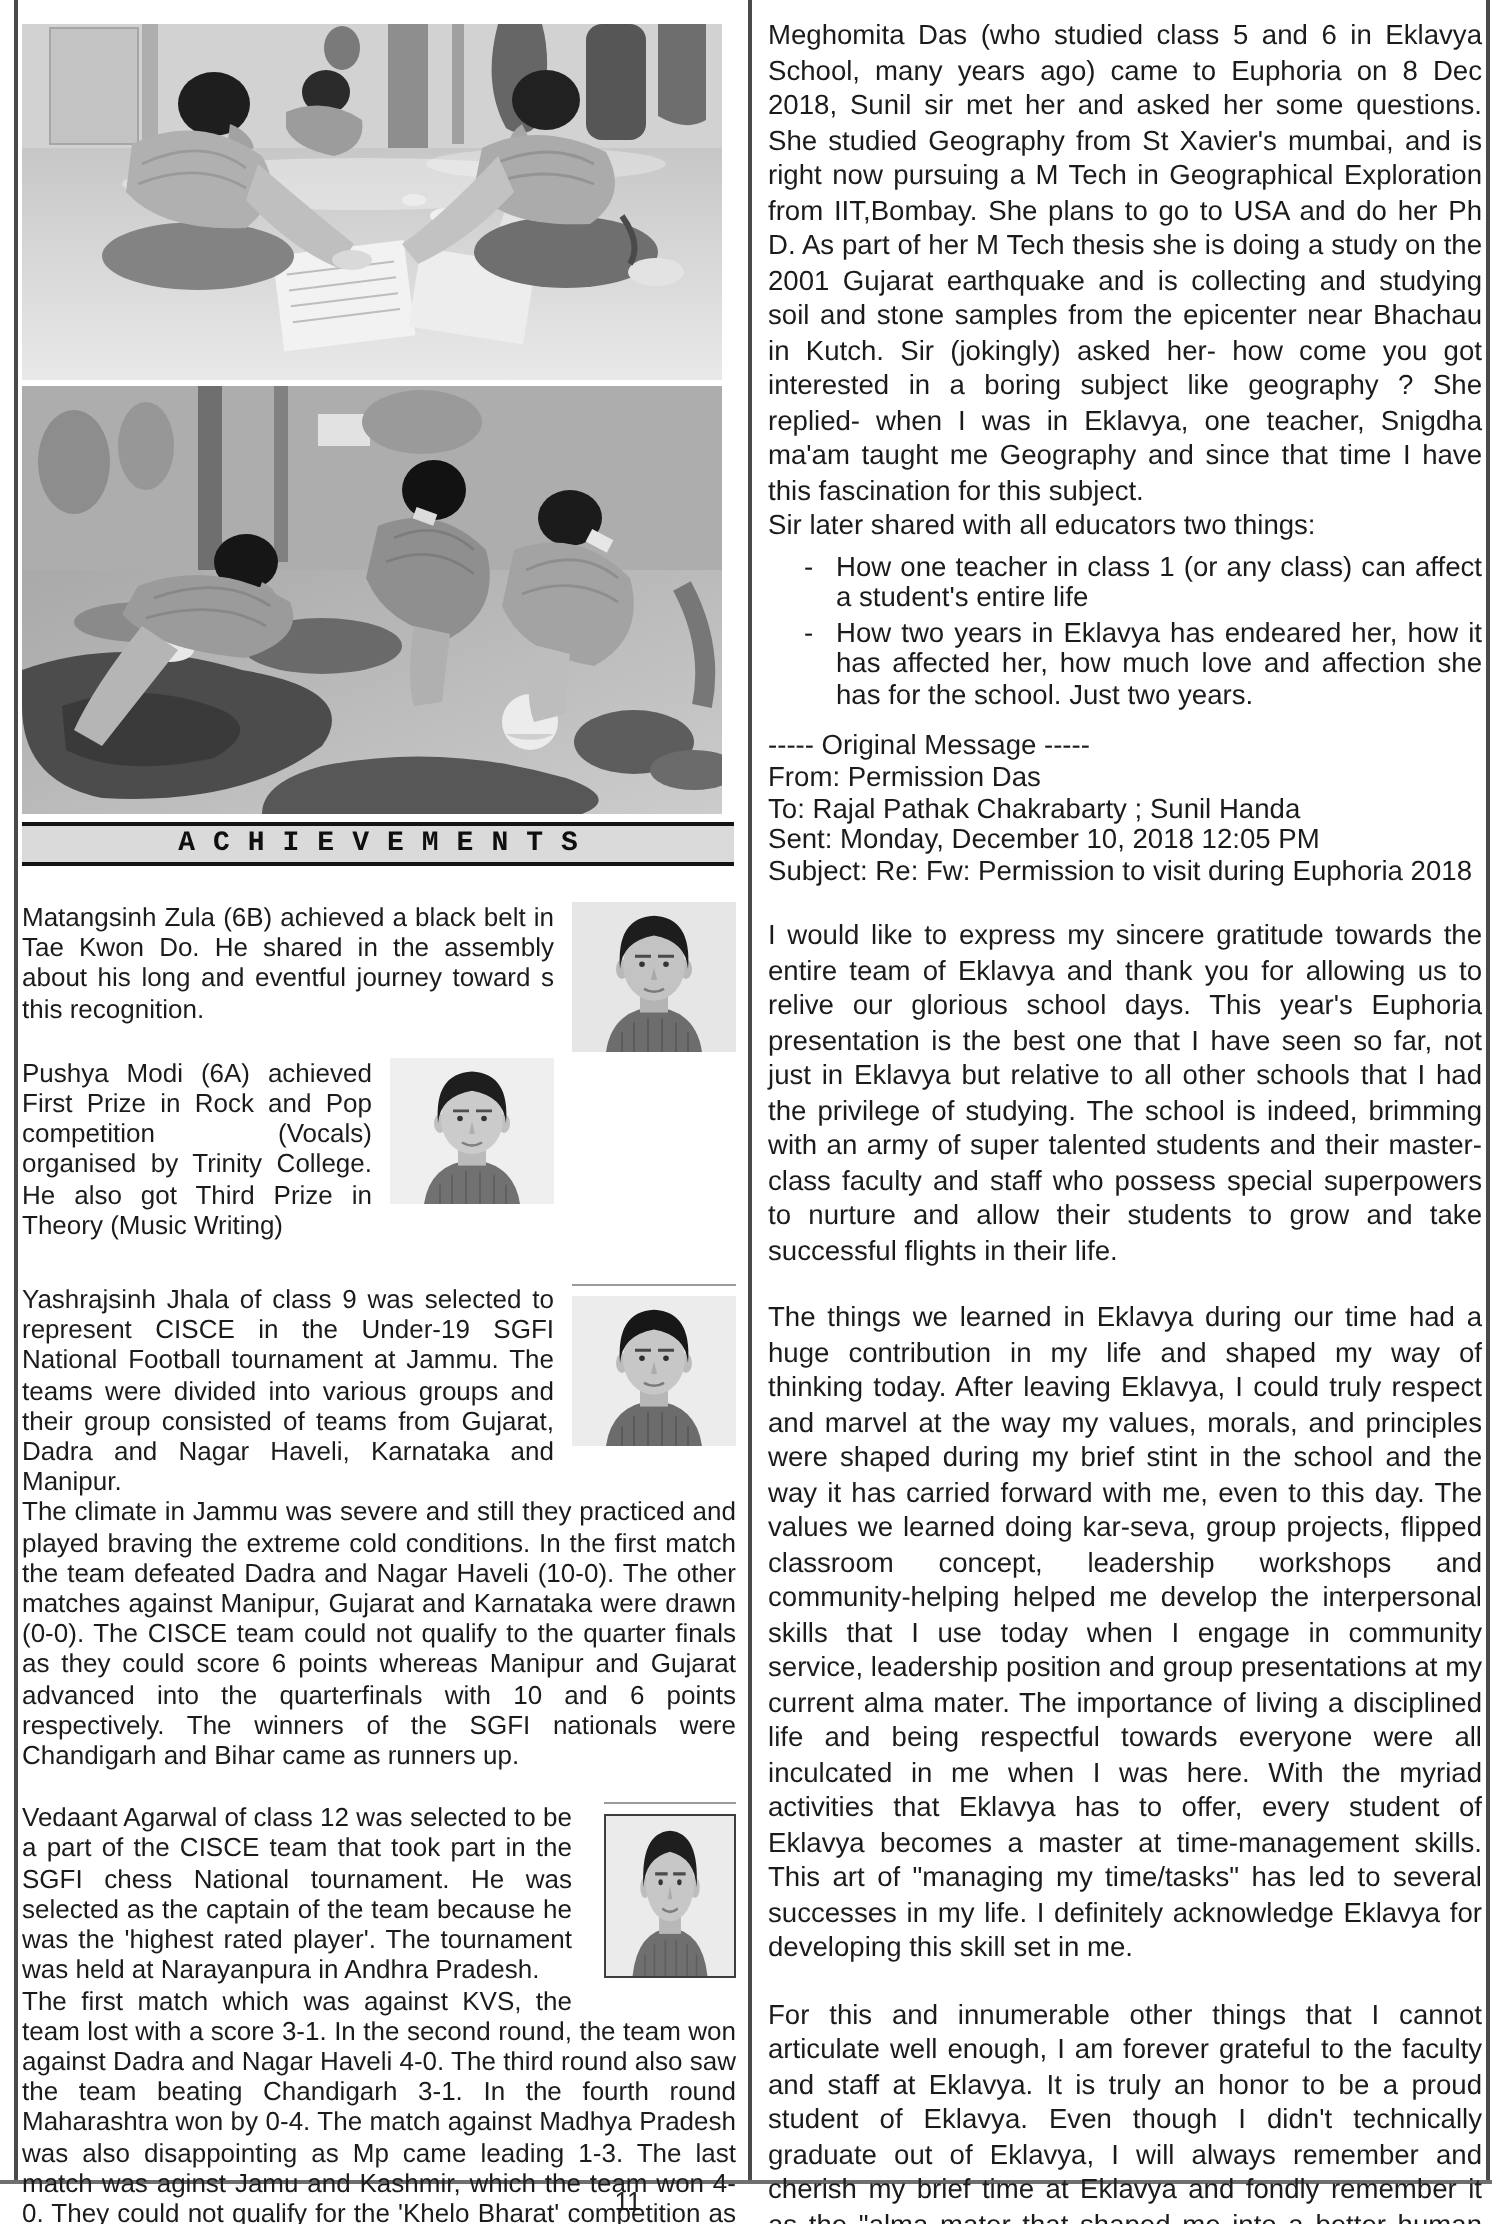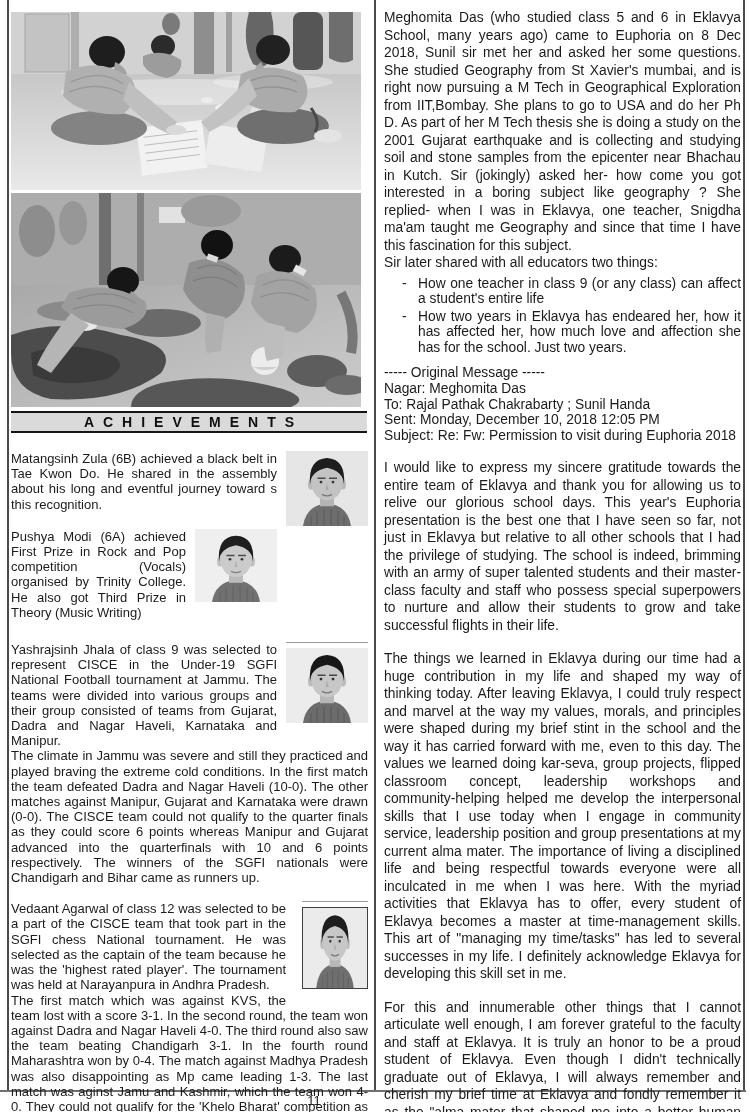--- a/index.html
+++ b/index.html
@@ -14,21 +14,21 @@
                font-size:13px;color:#222;}
 
   
   #col-left{position:absolute;left:11px;top:0;width:360px;}
   .gphoto{width:350px;background:#d8d8d8;}
   .gphoto svg{display:block;width:100%;height:100%;}
   #gphoto1{margin-top:12px;height:178px;}
   #gphoto2{margin-top:3px;height:214px;}
   #banner{margin-top:4px;width:356px;border-top:2px solid #141414;border-bottom:2px solid #141414;
           background:#dadada;text-align:center;padding:1px 0;
-          font-family:Liberation Sans, sans-serif;font-weight:bold;font-size:14px;line-height:16px;
+          font-family:Liberation Mono, monospace;font-weight:bold;font-size:14px;line-height:16px;
           letter-spacing:9px;text-indent:9px;color:#0f0f0f;}
   .ach{font-size:13px;line-height:15.2px;text-align:justify;width:357px;}
   .ach p{margin:0;}
   #item1{margin-top:18px;}
   #item2{margin-top:17px;}
   #item3{margin-top:22px;}
   #item4{margin-top:16px;}
   .portrait{float:right;margin:0 0 4px 9px;}
   .portrait svg{display:block;background:#e6e6e6;}
   .portrait.lined{border-top:1px solid #9a9a9a;padding-top:5px;}
@@ -235,31 +235,31 @@
 
   <div id="col-right">
 
     <p id="intro-para">Meghomita Das (who studied class 5 and 6 in Eklavya School, many years ago) came to Euphoria on 8 Dec 2018, Sunil sir met her and asked her some questions. She studied Geography from St Xavier's mumbai, and is right now pursuing a M Tech in Geographical Exploration from IIT,Bombay. She plans to go to USA and do her Ph D. As part of her M Tech thesis she is doing a study on the 2001 Gujarat earthquake and is collecting and studying soil and stone samples from the epicenter near Bhachau in Kutch. Sir (jokingly) asked her- how come you got interested in a boring subject like geography ? She replied- when I was in Eklavya, one teacher, Snigdha ma'am taught me Geography and since that time I have this fascination for this subject.</p>
 
     <p id="sir-note">Sir later shared with all educators two things:</p>
 
     <ul id="bullet-list">
       <li>
         <span class="dash">-</span>
-        <span>How one teacher in class 9 (or any class) can affect a student's entire life</span>
+        <span>How one teacher in class 1 (or any class) can affect a student's entire life</span>
       </li>
       <li>
         <span class="dash">-</span>
         <span>How two years in Eklavya has endeared her, how it has affected her, how much love and affection she has for the school. Just two years.</span>
       </li>
     </ul>
 
     <div id="email-block">
       <div>----- Original Message -----</div>
-      <div>Nagar: Meghomita Das</div>
+      <div>From: Permission Das</div>
       <div>To: Rajal Pathak Chakrabarty ; Sunil Handa</div>
       <div>Sent: Monday, December 10, 2018 12:05 PM</div>
       <div>Subject: Re: Fw: Permission to visit during Euphoria 2018</div>
     </div>
 
 
     <p class="letter-p">I would like to express my sincere gratitude towards the entire team of Eklavya and thank you for allowing us to relive our glorious school days. This year's Euphoria presentation is the best one that I have seen so far, not just in Eklavya but relative to all other schools that I had the privilege of studying. The school is indeed, brimming with an army of super talented students and their master-class faculty and staff who possess special superpowers to nurture and allow their students to grow and take successful flights in their life.</p>
     <p class="letter-p">The things we learned in Eklavya during our time had a huge contribution in my life and shaped my way of thinking today. After leaving Eklavya, I could truly respect and marvel at the way my values, morals, and principles were shaped during my brief stint in the school and the way it has carried forward with me, even to this day. The values we learned doing kar-seva, group projects, flipped classroom concept, leadership workshops and community-helping helped me develop the interpersonal skills that I use today when I engage in community service, leadership position and group presentations at my current alma mater. The importance of living a disciplined life and being respectful towards everyone were all inculcated in me when I was here. With the myriad activities that Eklavya has to offer, every student of Eklavya becomes a master at time-management skills. This art of "managing my time/tasks" has led to several successes in my life. I definitely acknowledge Eklavya for developing this skill set in me.</p>
     <p class="letter-p">For this and innumerable other things that I cannot articulate well enough, I am forever grateful to the faculty and staff at Eklavya. It is truly an honor to be a proud student of Eklavya. Even though I didn't technically graduate out of Eklavya, I will always remember and cherish my brief time at Eklavya and fondly remember it as the "alma mater that shaped me into a better human being".</p>
 

